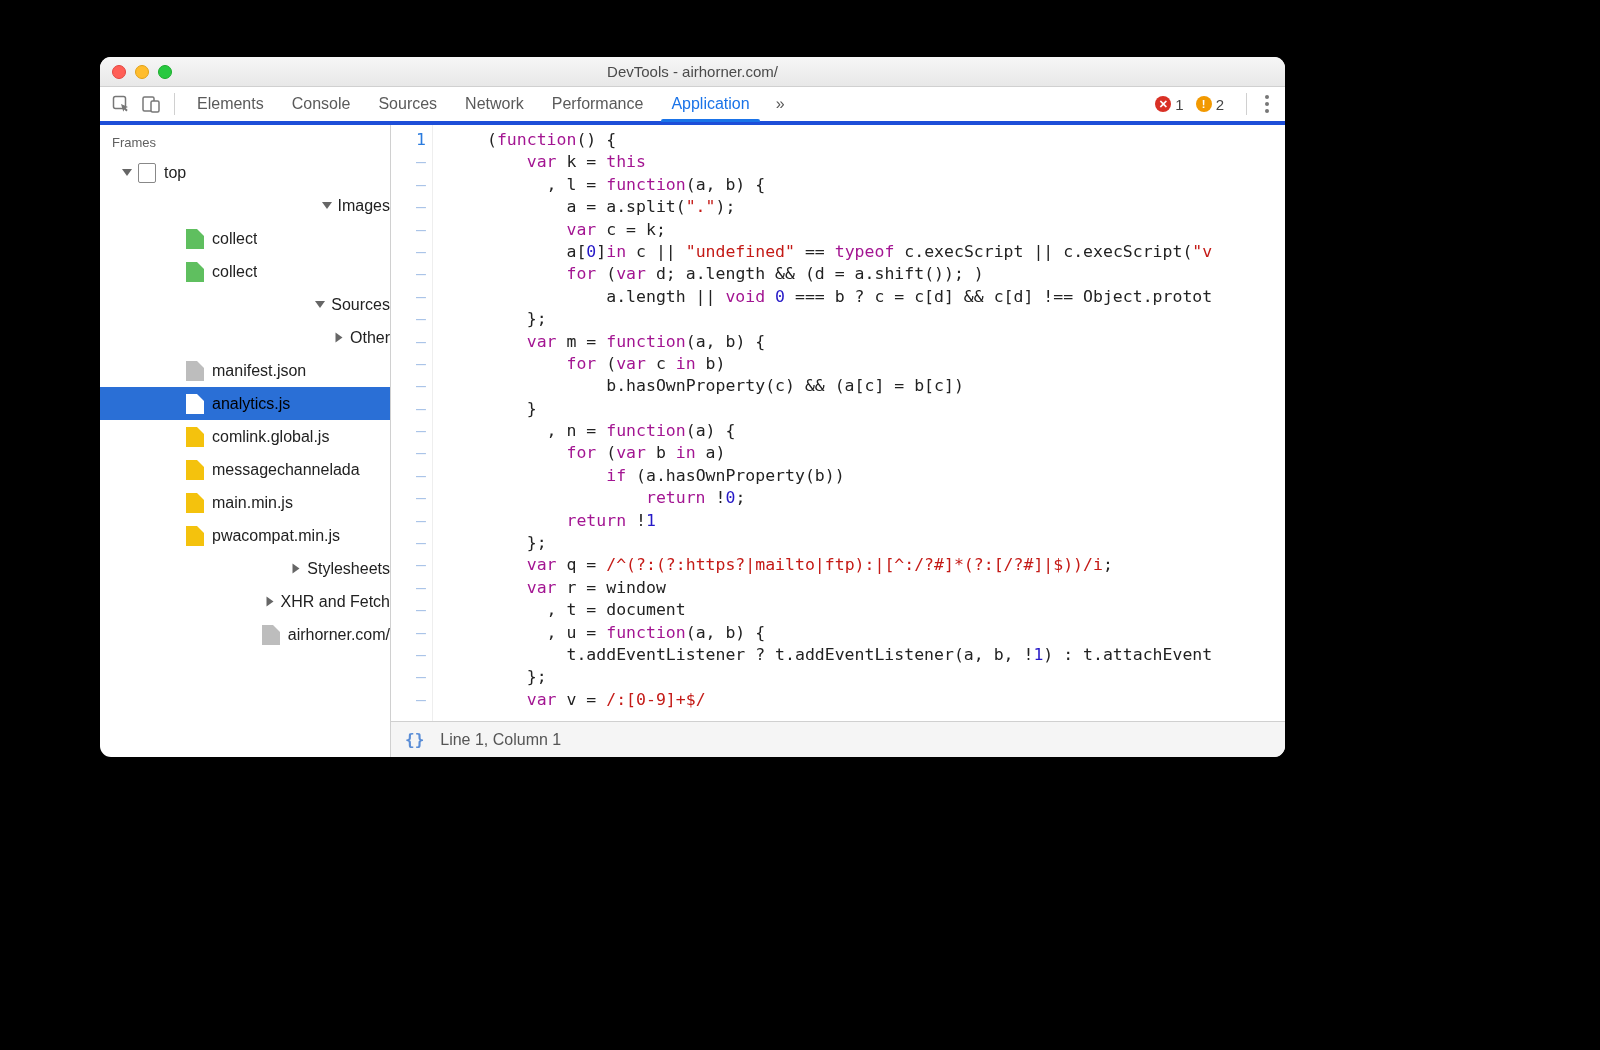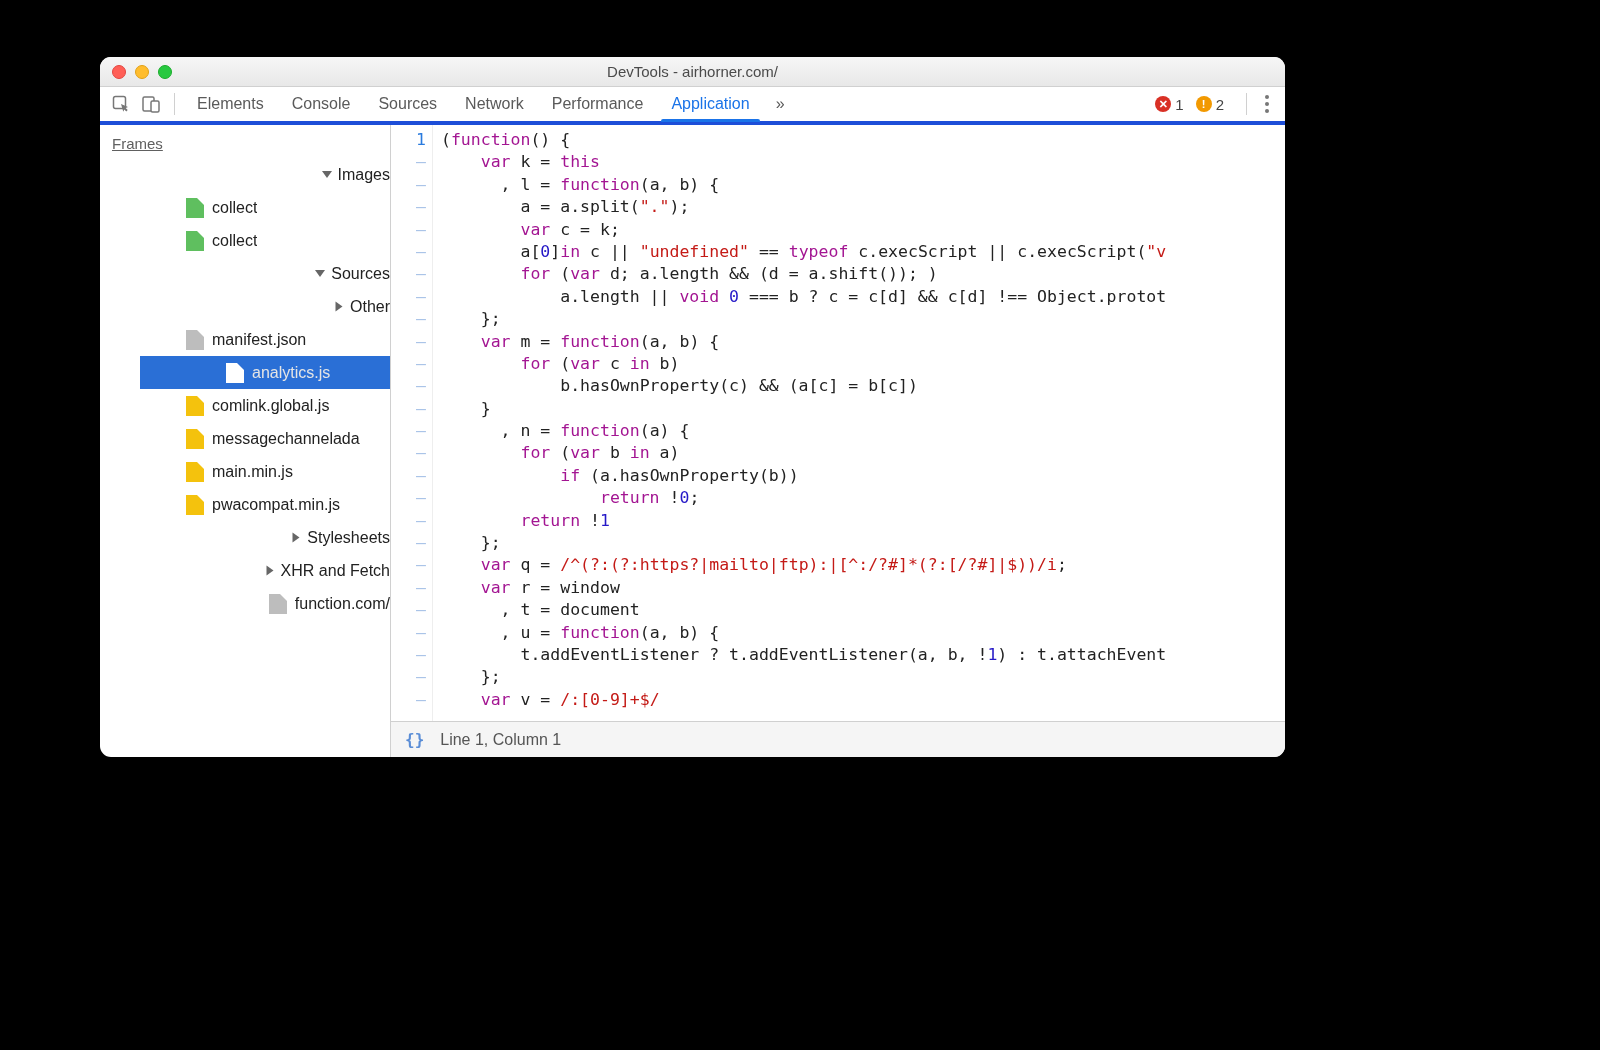--- a/index.html
+++ b/index.html
@@ -62,44 +62,44 @@
   .kebab span{width:4px;height:4px;border-radius:50%;background:#777;}
   
   .body { flex:1; display:flex; min-height:0;}
   .sidebar {
     width: 291px; flex:0 0 291px;
     border-right:1px solid #d0d0d0;
     overflow:hidden;
     display:flex; flex-direction:column;
     font-size:16px; color:#222;
   }
-  .side-h { padding:10px 12px 6px 12px; color:#606060; font-size:15px;text-decoration:underline;}
+  .side-h { padding:10px 12px 6px 12px; color:#606060; font-size:13px;}
   .tree { flex:1; overflow:auto;}
   .node { display:flex; align-items:center; height:33px; padding-left:10px; white-space:nowrap; overflow:hidden; text-overflow:ellipsis; cursor:pointer;}
-  .node.sel{background:#2a6fd6;color:#e5e5e5;margin-left:40px;}
+  .node.sel{background:#2a6fd6;color:#000000;}
   .disc{width:0;height:0;border-left:5px solid transparent;border-right:5px solid transparent;border-top:7px solid #666;margin-right:6px;flex:0 0 auto;}
   .disc.closed{transform:rotate(-90deg);}
   .disc.blank{visibility:hidden;}
   .ficon{width:18px;height:20px;margin-right:8px;flex:0 0 auto;position:relative;}
   .ficon.frame{border:1px solid #888;border-radius:2px;background:#fff;}
   .ficon.page{background:#bdbdbd;}
   .ficon.page.js{background:#f4c20d;}
   .ficon.page.img{background:#5fbf5f;}
   .ficon.page::before{content:"";position:absolute;right:0;top:0;width:0;height:0;border-top:7px solid #fff;border-left:7px solid transparent;}
   .node.sel .ficon.page.js{background:#fff;}
   .node.sel .ficon.page.js::before{border-top-color:#2a6fd6;}
   .lbl{overflow:hidden;text-overflow:ellipsis;}
   .d1{padding-left:22px;} .d2{padding-left:44px;justify-content:flex-end;} .d3{padding-left:70px;}
   
   .editor{flex:1;display:flex;flex-direction:column;min-width:0;}
   .codewrap{flex:1;display:flex;overflow:hidden;font-family:Menlo,Consolas,monospace;font-size:16.5px;line-height:22.4px;}
   .gut{width:42px;text-align:right;color:#2a7bde;background:#fff;border-right:1px solid #eee;padding:4px 6px 4px 0;user-select:none;}
   .gut .ln{height:22.4px;}
   .gut .fold{color:#a8c3e8;}
-  .code{flex:1;overflow:hidden;padding:4px 0 4px 8px;white-space:pre;color:#222;}
+  .code{flex:1;overflow:hidden;padding:4px 0 4px 8px;white-space:pre;color:#222;margin-left:46px;}
   .code .row{height:22.4px;}
   .kw{color:#a31592;}
   .num{color:#2518c7;}
   .str{color:#c41a16;}
   .re{color:#c41a16;}
   .op{color:#222;}
   .statusbar{height:36px;border-top:1px solid #d0d0d0;background:#f5f5f5;display:flex;align-items:center;padding:0 14px;gap:16px;font-size:16px;color:#555;}
   .braces{color:#5a8dd6;font-weight:600;font-family:Menlo,monospace;}
   svg{display:block;}
 </style>
@@ -168,20 +168,25 @@
         <span></span>
       </div>
   </div>
 
   <div class="body">
 
     <div class="sidebar">
       <div class="side-h">Frames</div>
       <div class="tree">
 
+        <div class="node d1">
+          <span class="disc"></span>
+          <span class="ficon frame"></span>
+          <span class="lbl">top</span>
+        </div>
 
         <div class="node d2">
           <span class="disc"></span>
           <span class="lbl">Images</span>
         </div>
         <div class="node d3">
           <span class="disc blank"></span>
             <span class="ficon page img"></span>
           <span class="lbl">collect</span>
         </div>
@@ -237,21 +242,21 @@
           <span class="lbl">Stylesheets</span>
         </div>
         <div class="node d2">
           <span class="disc closed"></span>
           <span class="lbl">XHR and Fetch</span>
         </div>
 
         <div class="node d2">
           <span class="disc blank"></span>
             <span class="ficon page"></span>
-          <span class="lbl">function.com/</span>
+          <span class="lbl">airhorner.com/</span>
         </div>
 
       </div>
     </div>
 
     <div class="editor">
       <div class="codewrap">
         <div class="gut" id="gutter">
             <div class="ln">1</div>
             <div class="ln fold">–</div>

